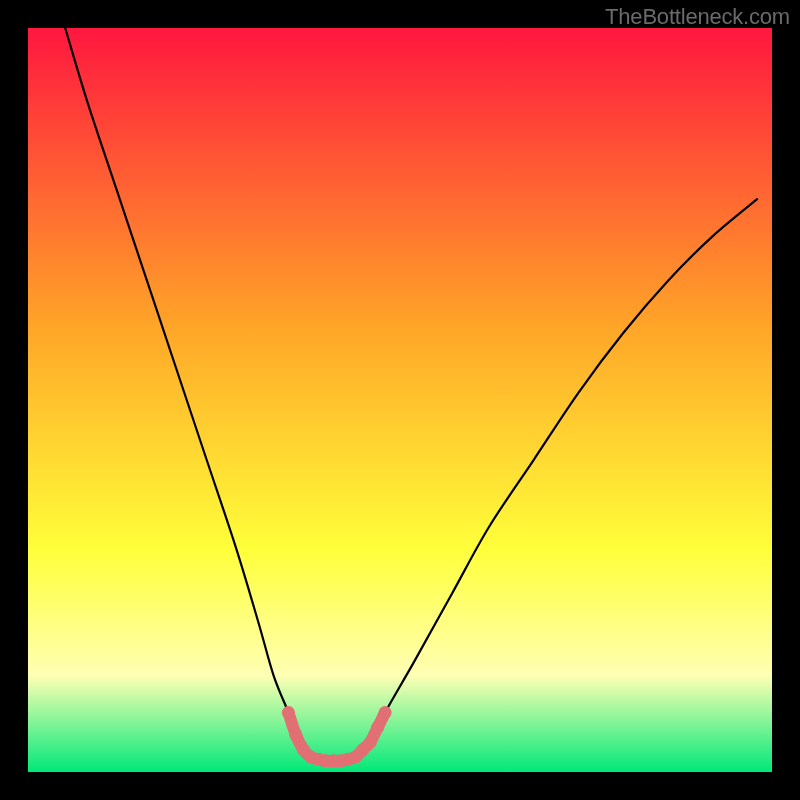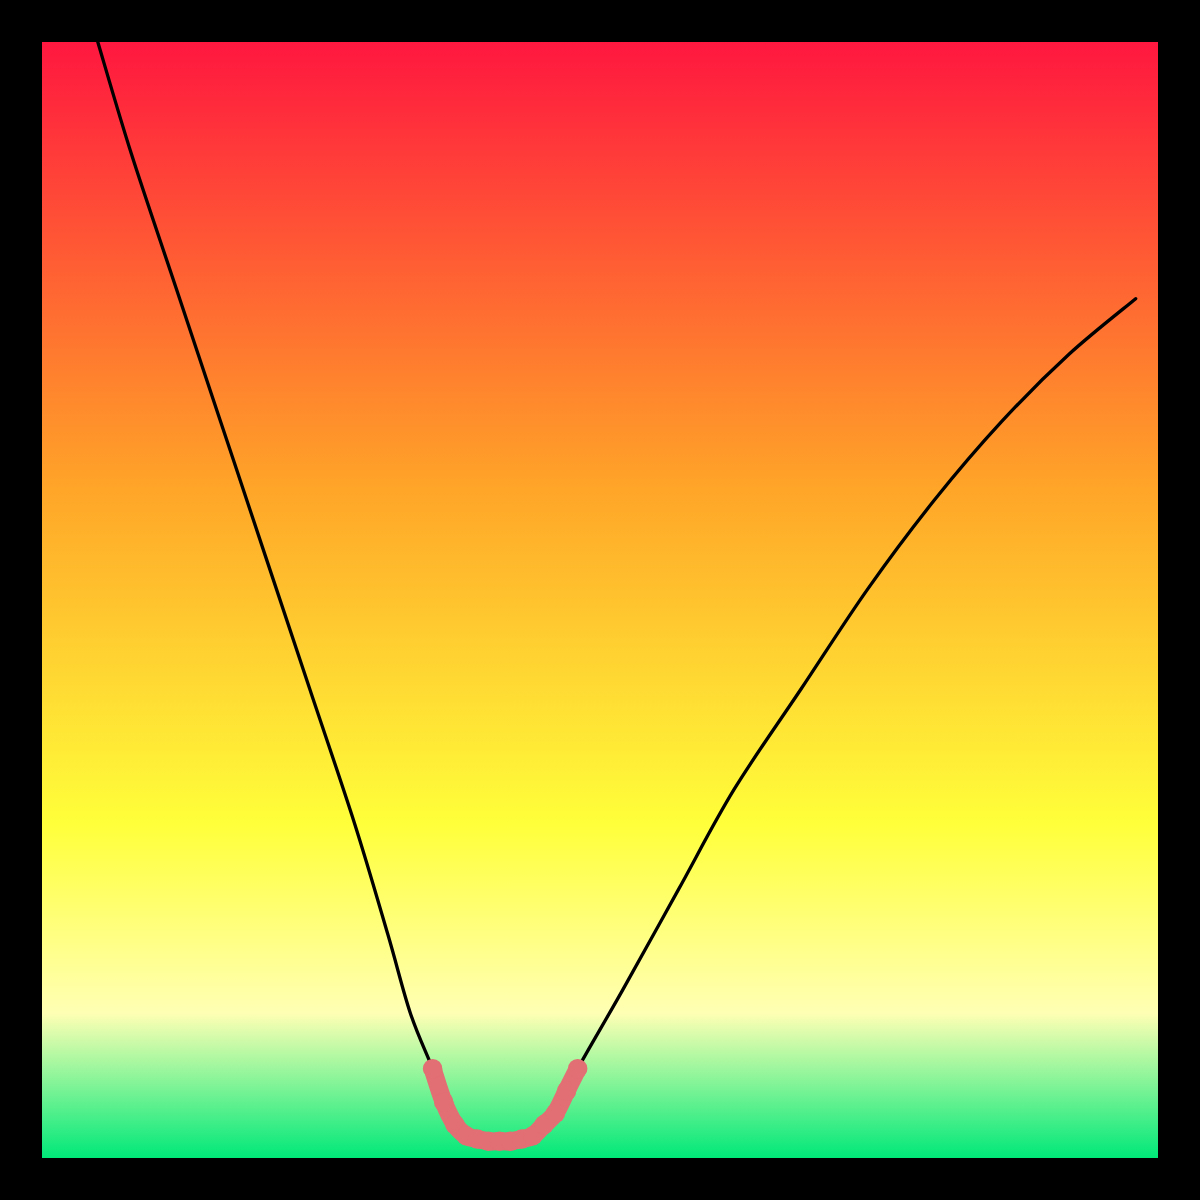--- a/index.html
+++ b/index.html
@@ -37,20 +37,21 @@
     height: 744px;
   }
   svg {
     display: block;
   }
 </style>
 </head>
 <body>
 
 <div class="frame">
+  <div class="watermark">TheBottleneck.com</div>
 
   <div class="plot">
     <svg id="chart-svg" width="744" height="744" viewBox="0 0 744 744">
       <defs>
         <linearGradient id="bg-grad" x1="0" y1="0" x2="0" y2="1">
           <stop id="g0" offset="0%" stop-color="#ff173f"></stop>
           <stop id="g1" offset="40%" stop-color="#ffa528"></stop>
           <stop id="g2" offset="70%" stop-color="#ffff3a"></stop>
           <stop id="g3" offset="87%" stop-color="#ffffb4"></stop>
           <stop id="g4" offset="100%" stop-color="#00e879"></stop>

